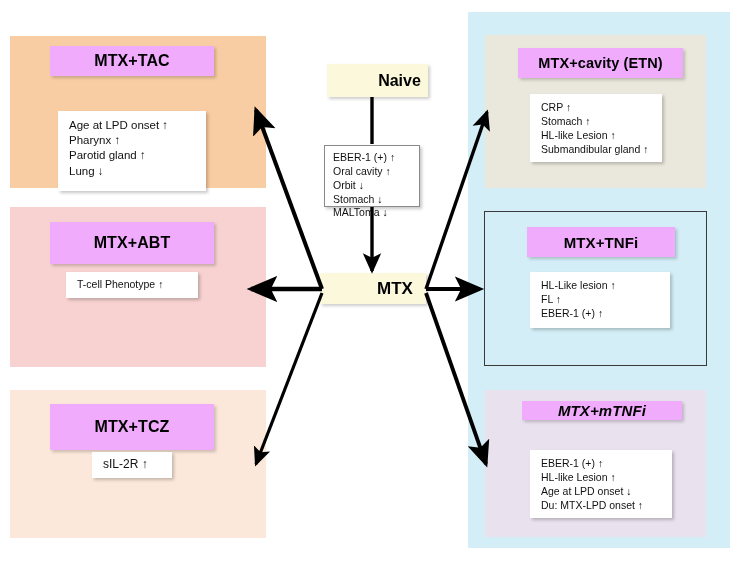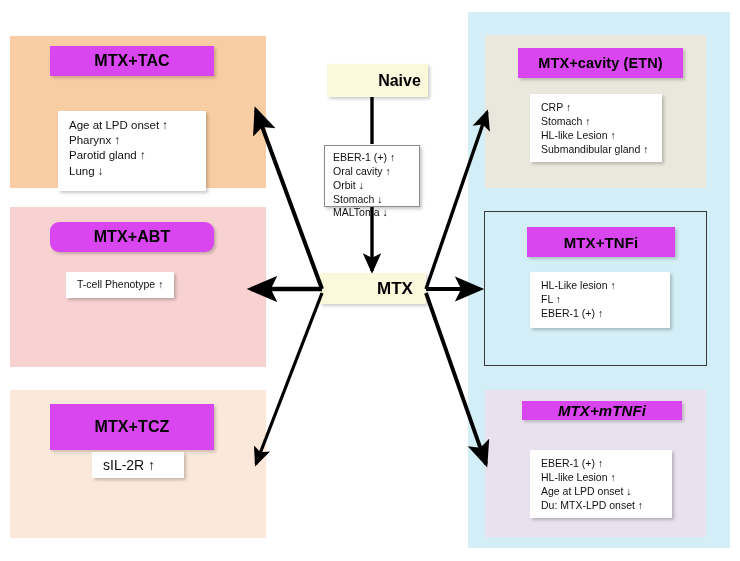--- a/index.html
+++ b/index.html
@@ -18,21 +18,21 @@
     position:absolute;
     box-sizing:border-box;
   }
   .panel-outlined{
     border:1.5px solid #3a3a3a;
   }
   
   .title-box{
     position:absolute;
     box-sizing:border-box;
-    background:#d946ef;
+    background:#f0abfc;
     color:#000000;
     font-weight:bold;
     display:flex;
     align-items:center;
     justify-content:center;
     text-align:center;
     letter-spacing:.1px;
     box-shadow:2px 2px 3px rgba(0,0,0,0.20);
   }
   
@@ -81,28 +81,28 @@
   <div class="panel" style="left:10px;top:36px;width:256px;height:152px;background:#f9cda3;"></div>
   <div class="title-box" style="left:50px;top:46px;width:164px;height:30px;font-size:16px;">MTX+TAC</div>
   <div class="list-box" style="left:58px;top:91px;width:148px;height:80px;font-size:11.5px;margin-top:20px;">
     <div class="row">Age at LPD onset ↑</div>
     <div class="row">Pharynx ↑</div>
     <div class="row">Parotid gland ↑</div>
     <div class="row">Lung ↓</div>
   </div>
 
   <div class="panel" style="left:10px;top:207px;width:256px;height:160px;background:#f7d2d0;"></div>
-  <div class="title-box" style="left:50px;top:222px;width:164px;height:30px;font-size:16px;border-radius:9px;">MTX+ABT</div>
-  <div class="list-box" style="left:66px;top:272px;width:108px;height:26px;font-size:10.5px;display:flex;align-items:center;">
+  <div class="title-box" style="left:50px;top:222px;width:164px;height:42px;font-size:16px;">MTX+ABT</div>
+  <div class="list-box" style="left:66px;top:272px;width:132px;height:26px;font-size:10.5px;display:flex;align-items:center;">
     <div class="row">T-cell Phenotype  ↑</div>
   </div>
 
   <div class="panel" style="left:10px;top:390px;width:256px;height:148px;background:#fce8da;"></div>
   <div class="title-box" style="left:50px;top:404px;width:164px;height:46px;font-size:16px;">MTX+TCZ</div>
-  <div class="list-box" style="left:92px;top:452px;width:92px;height:26px;font-size:14px;display:flex;align-items:center;">
+  <div class="list-box" style="left:92px;top:452px;width:80px;height:26px;font-size:12px;display:flex;align-items:center;">
     <div class="row">sIL-2R ↑</div>
   </div>
 
   <div class="flow-box" style="left:327px;top:64px;width:101px;height:33px;font-size:16px;">Naive</div>
 
   <div class="list-box bordered" style="left:324px;top:145px;width:96px;height:62px;font-size:10.5px;padding:5px 8px;background:#ffffff;">
     <div class="row">EBER-1 (+) ↑</div>
     <div class="row">Oral cavity ↑</div>
     <div class="row">Orbit ↓</div>
     <div class="row">Stomach ↓</div>

